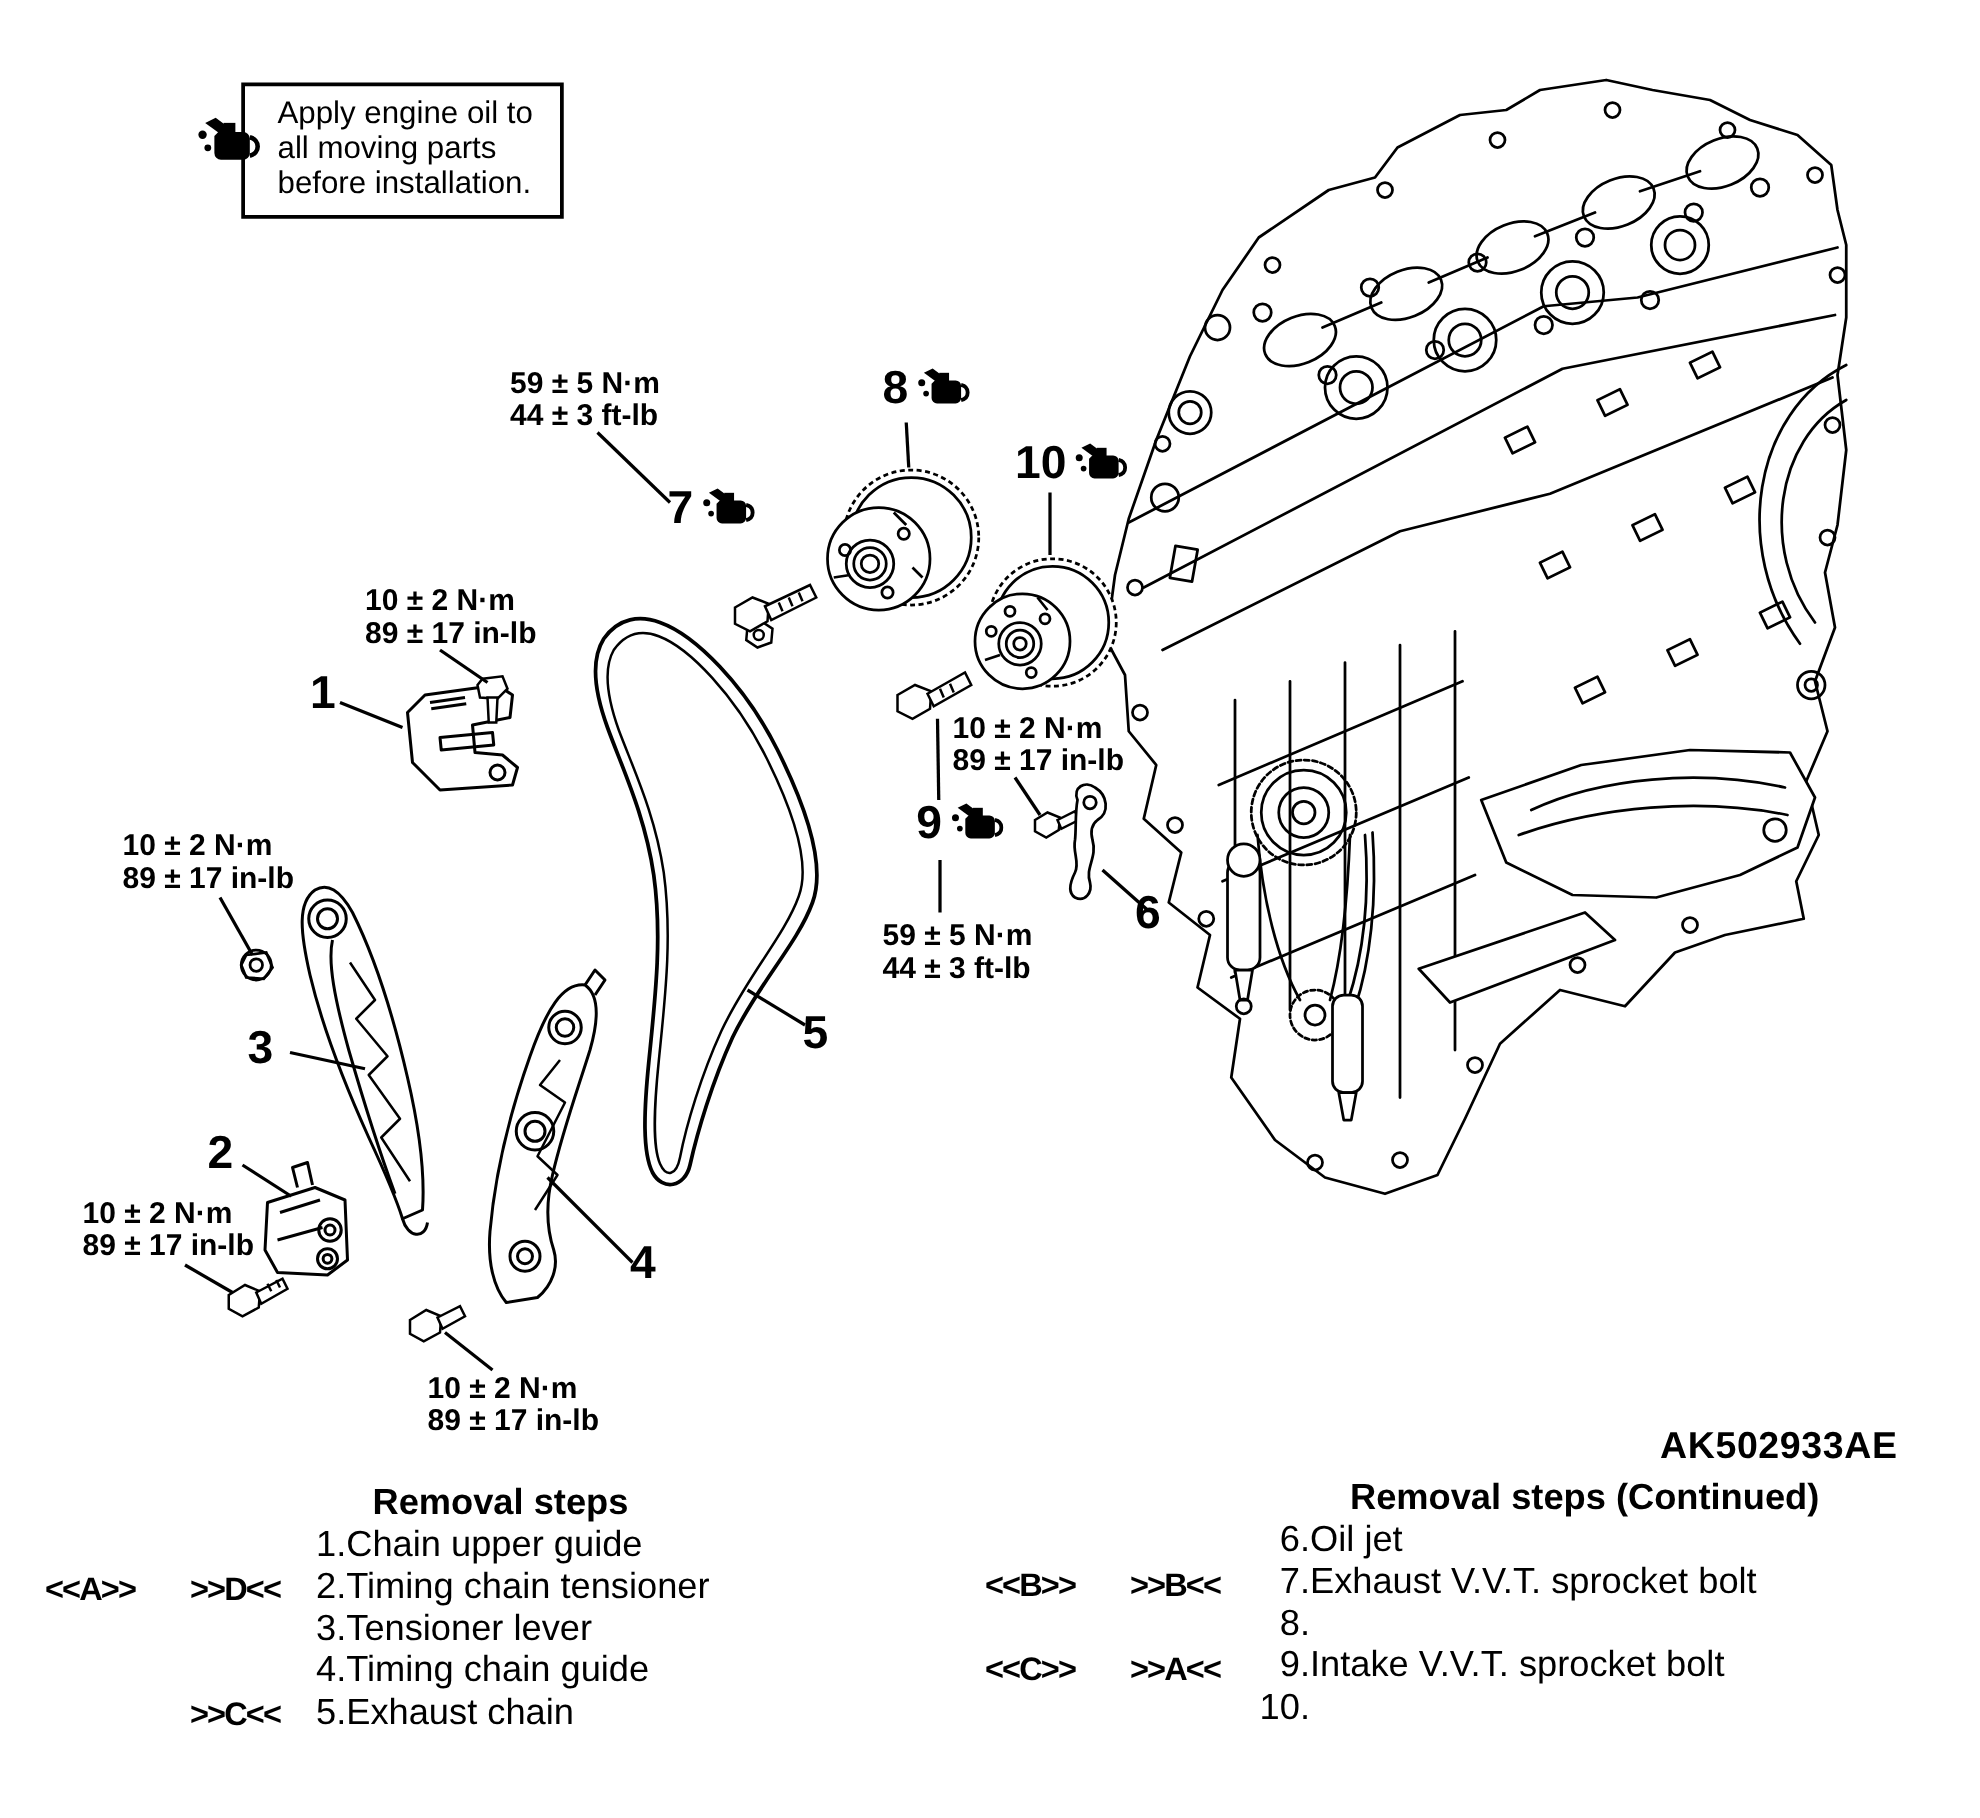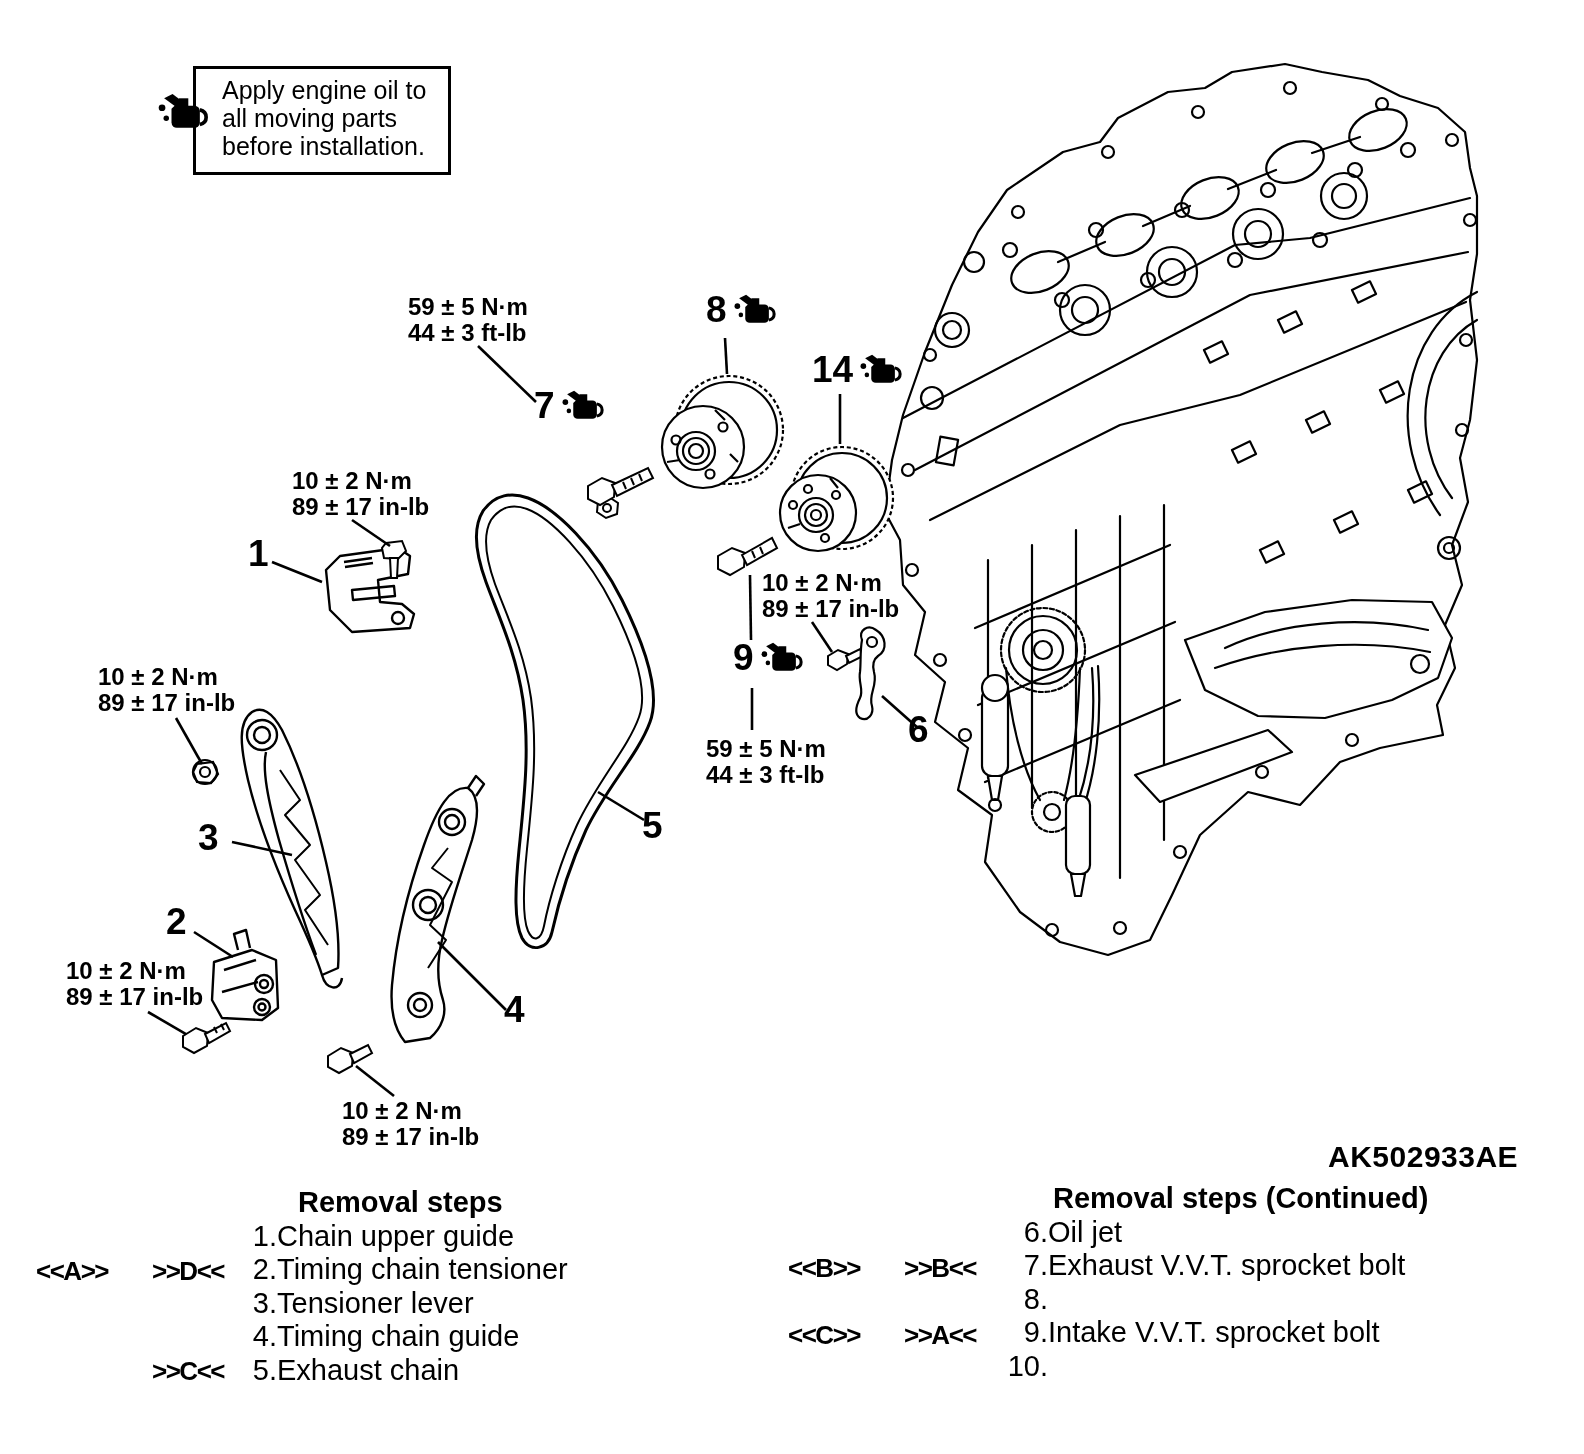--- a/index.html
+++ b/index.html
@@ -382,21 +382,21 @@
         <use href="#oilcan" width="44" height="35"></use>
       </svg>
   </div>
   <div class="abs callout" style="left:733px;top:640px;">
     <span>9</span>
     <svg class="oilicon">
         <use href="#oilcan" width="44" height="35"></use>
       </svg>
   </div>
   <div class="abs callout" style="left:812px;top:352px;">
-    <span>14</span>
+    <span>10</span>
     <svg class="oilicon">
         <use href="#oilcan" width="44" height="35"></use>
       </svg>
   </div>
 
   <div class="abs figcode" style="left:1328px;top:1140px;">AK502933AE</div>
 
   <div class="abs heading" style="left:298px;top:1186px;">Removal steps</div>
   <div class="abs steplist left" style="left:235px;top:1220px;">
     <div class="steprow">
@@ -417,21 +417,21 @@
     </div>
     <div class="steprow">
       <span class="stepnum">5.</span>
       <span class="steplab">Exhaust chain</span>
     </div>
   </div>
   <div class="abs marker" style="left:36px;top:1256px;">&lt;&lt;A&gt;&gt;</div>
   <div class="abs marker" style="left:152px;top:1256px;">&gt;&gt;D&lt;&lt;</div>
   <div class="abs marker" style="left:152px;top:1356px;">&gt;&gt;C&lt;&lt;</div>
 
-  <div class="abs heading" style="left:1053px;top:1182px;">Removal steps (Continued)</div>
+  <div class="abs heading" style="left:1080px;top:1182px;">Removal steps (Continued)</div>
   <div class="abs steplist right" style="left:1003px;top:1216px;">
     <div class="steprow">
       <span class="stepnum">6.</span>
       <span class="steplab">Oil jet</span>
     </div>
     <div class="steprow">
       <span class="stepnum">7.</span>
       <span class="steplab">Exhaust V.V.T. sprocket bolt</span>
     </div>
     <div class="steprow">

